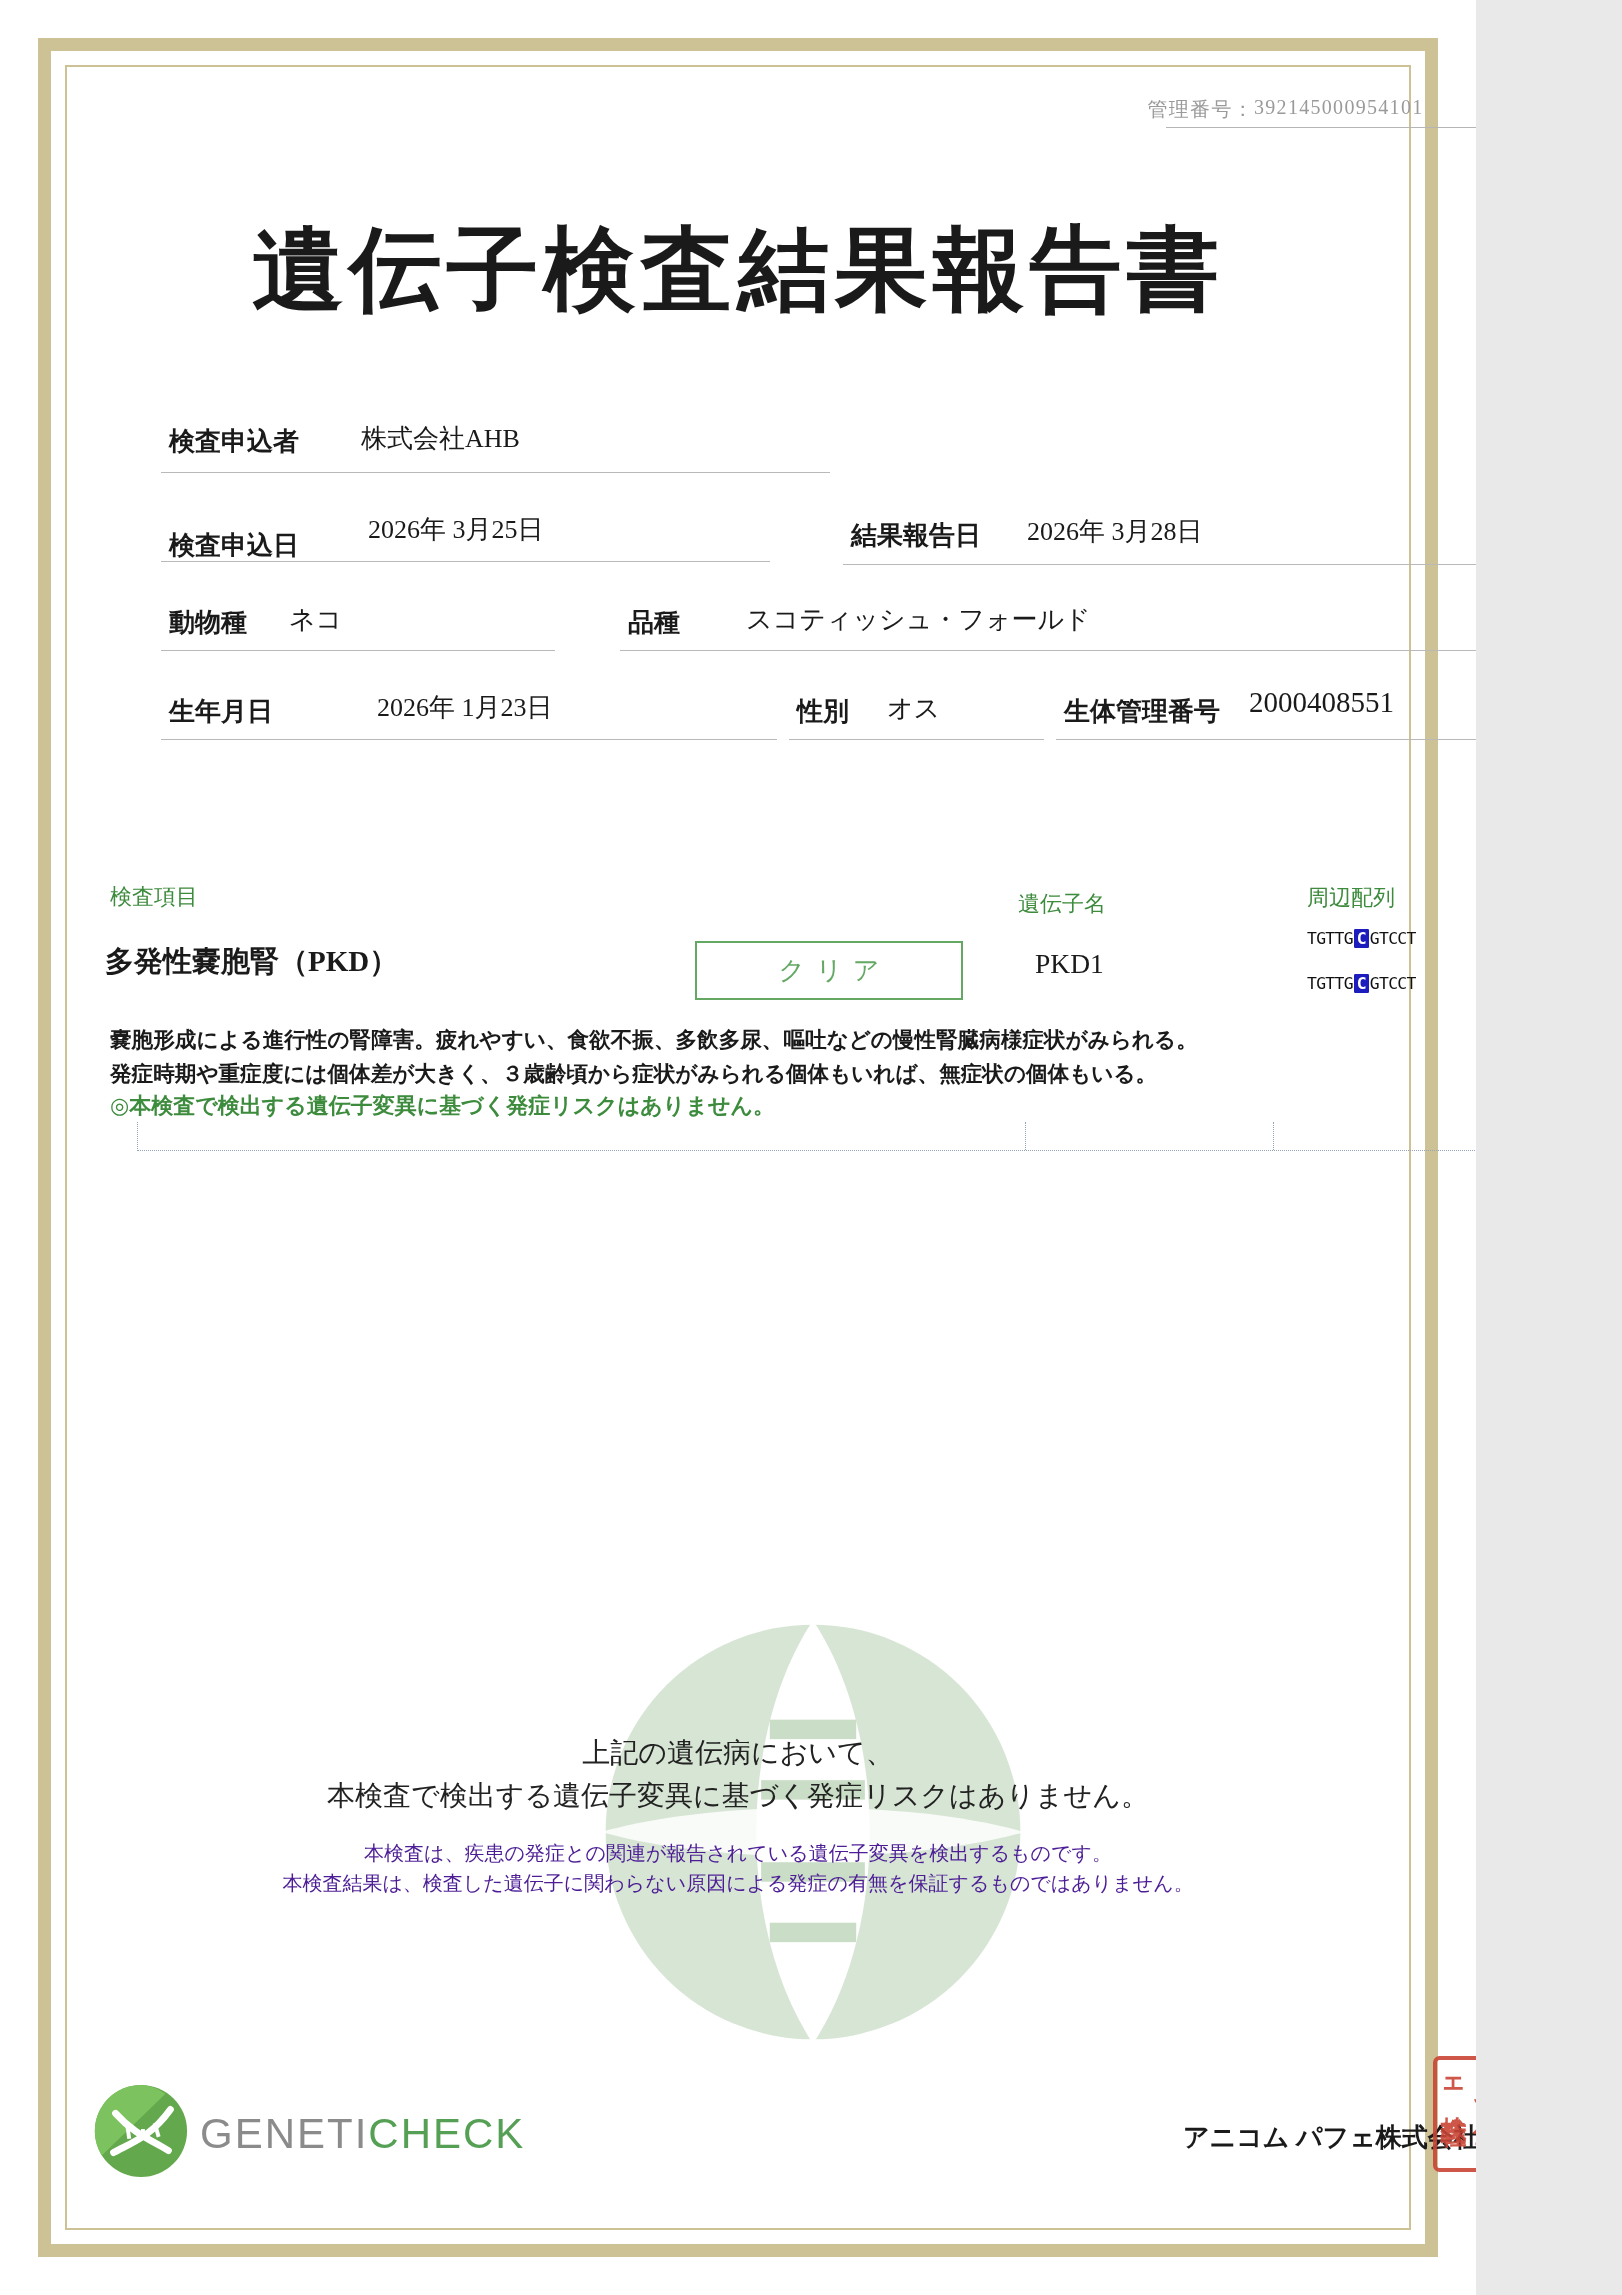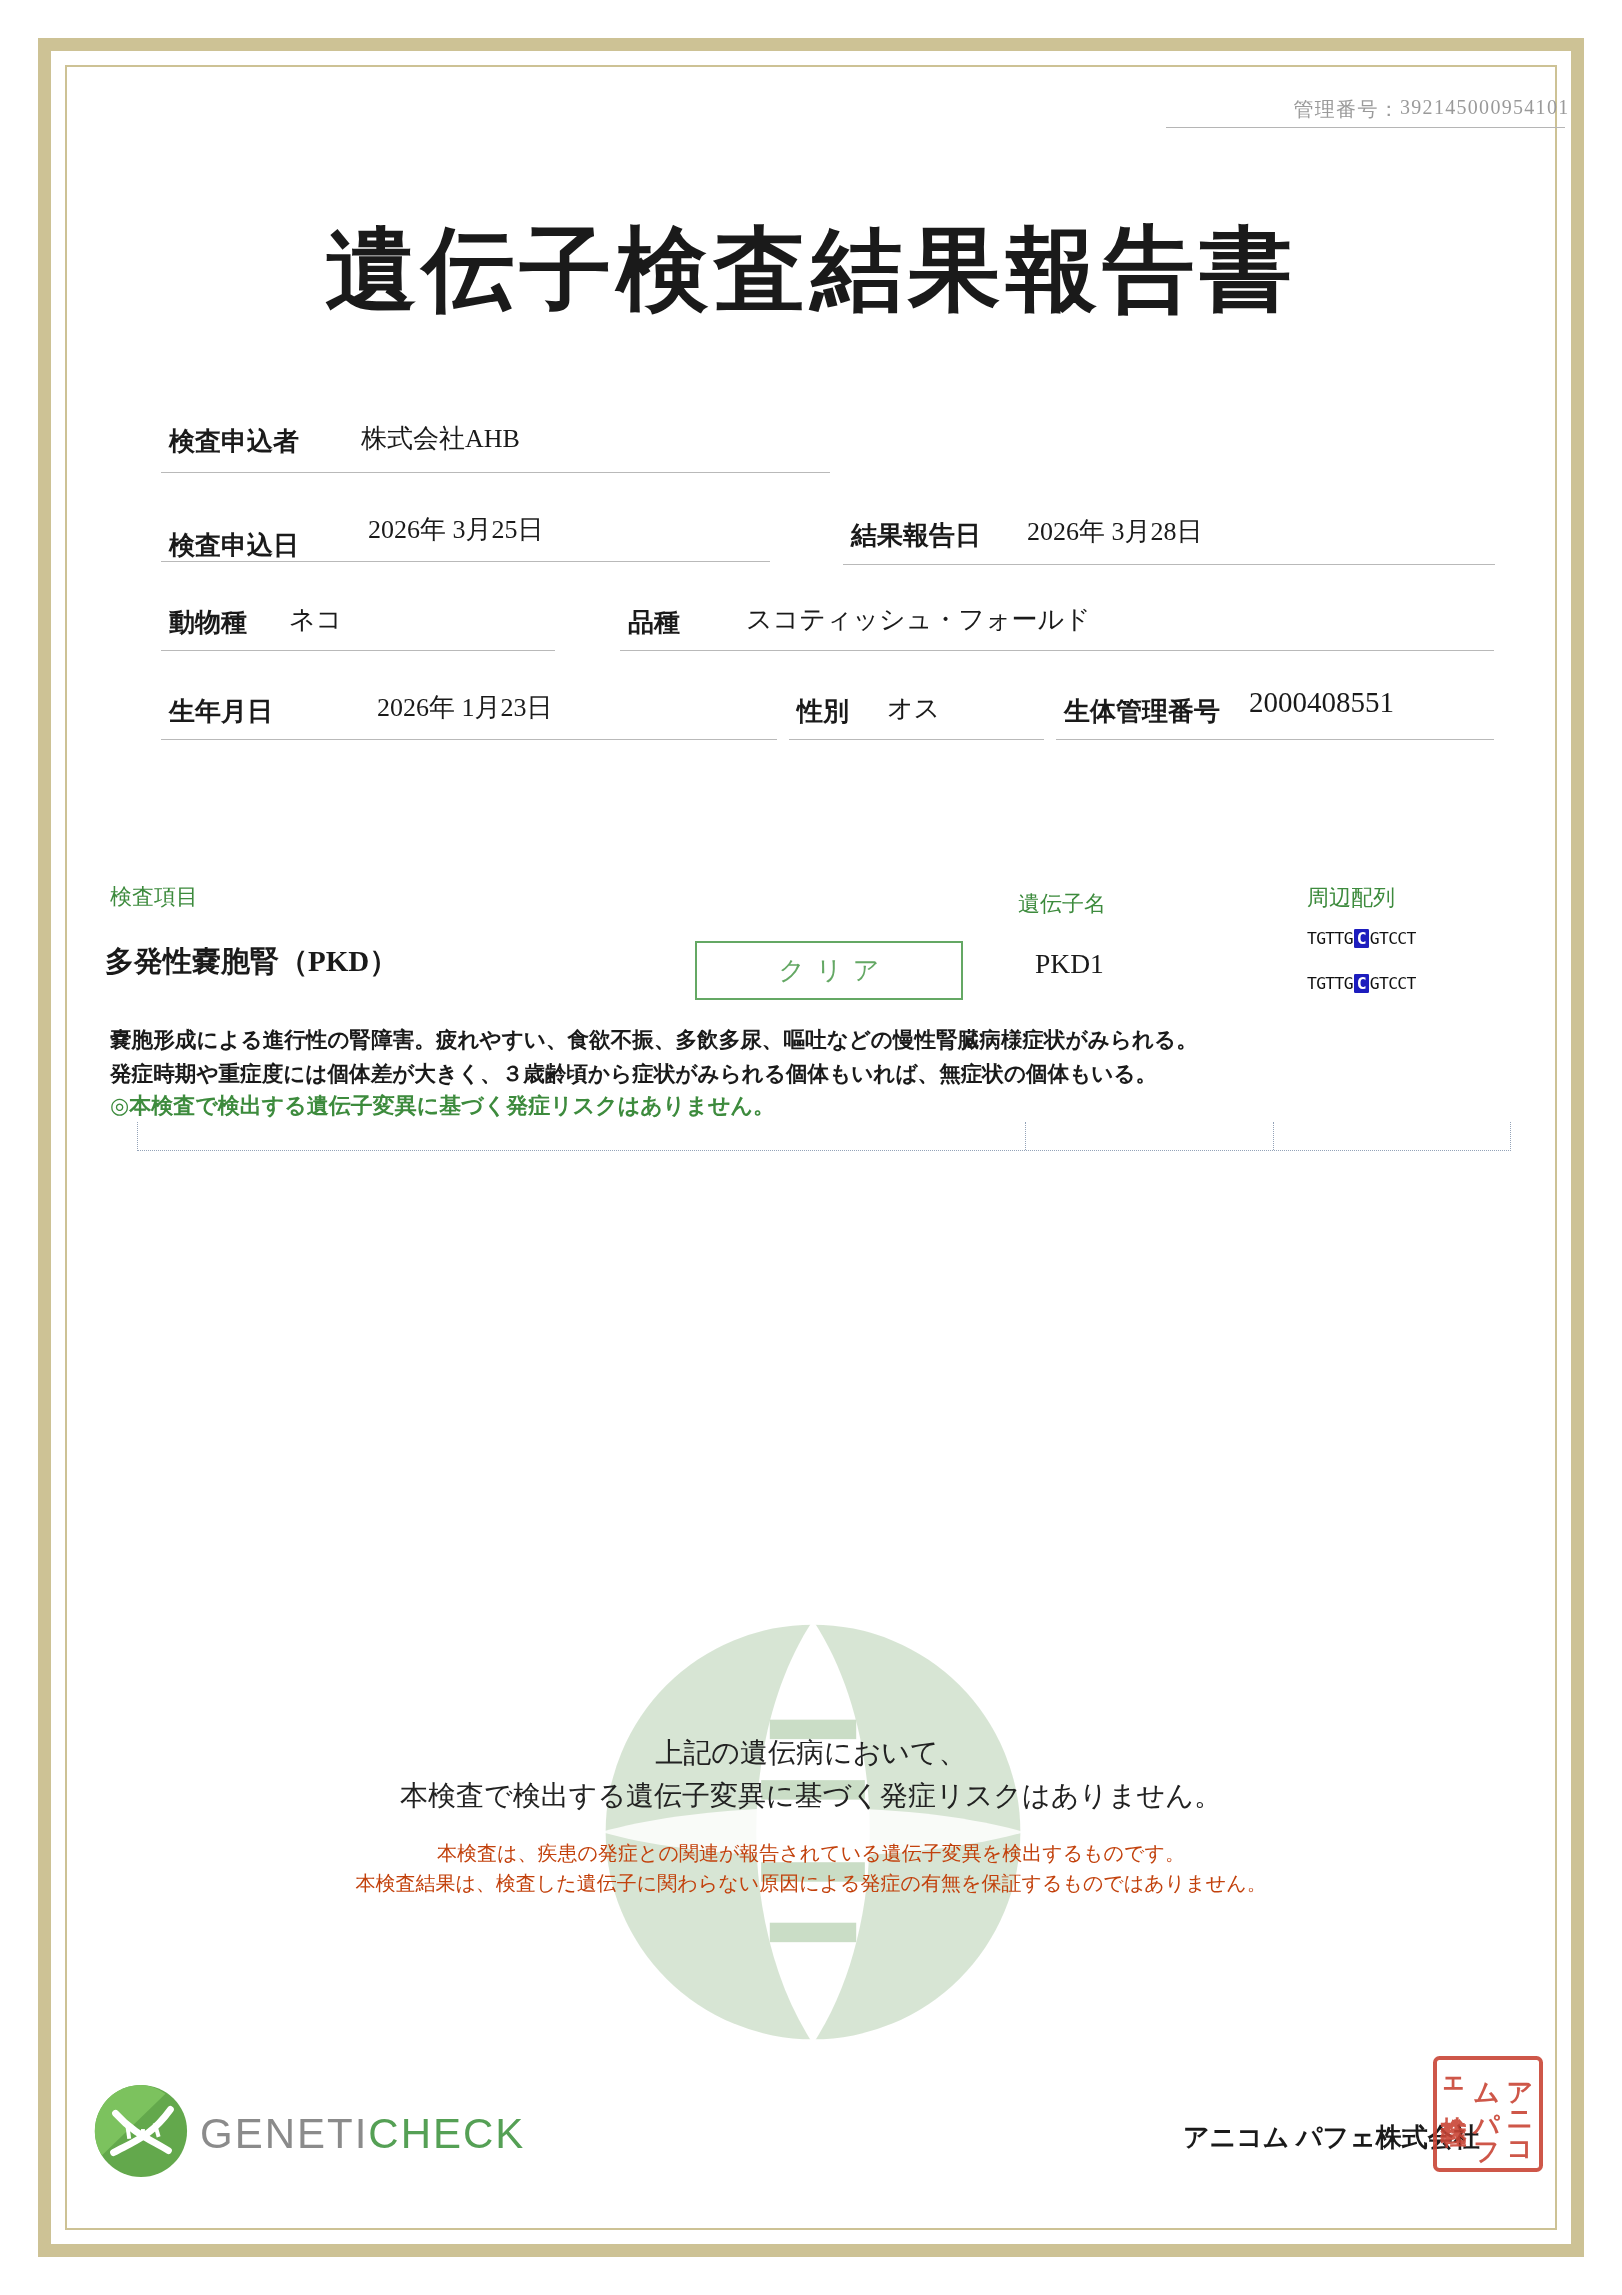--- a/index.html
+++ b/index.html
@@ -1,18 +1,18 @@
 <!DOCTYPE html>
 <html style="font-size:10.5px"><head>
 <meta charset="utf-8">
 <style>
   html,body{margin:0;padding:0;background:#e9e9e9;}
   .page{
     position:relative;
-    width:1622px;height:2295px;
+    width:1476px;height:2295px;
     background:#ffffff;
     font-family:"Liberation Serif","DejaVu Serif",serif;
     color:#1a1a1a;
     overflow:hidden;
   }
   .abs{position:absolute;}
   
   .frame-thick{position:absolute;inset:38px;border:13px solid #cdc295;pointer-events:none;}
   .frame-thin{position:absolute;inset:65px;border:2px solid #cdc295;pointer-events:none;}
 
@@ -51,21 +51,21 @@
 
   .dot-row{
     border-left:1.3px dotted #94a3b8;
     border-right:1.3px dotted #94a3b8;
     border-bottom:1.3px dotted #94a3b8;
   }
   .dot-div{border-left:1.3px dotted #94a3b8;position:absolute;top:0;bottom:0;}
 
   .sans{font-family:"Liberation Sans","DejaVu Sans",sans-serif;}
   .summary-line{width:100%;text-align:center;font-size:28px;color:#222;}
-  .summary-note{width:100%;text-align:center;font-size:20px;color:#c2410c;}
+  .summary-note{width:100%;text-align:center;font-size:20px;color:#4c1d95;}
 
   .brand-text{font-size:42px;letter-spacing:2px;font-family:"Liberation Sans","DejaVu Sans",sans-serif;font-weight:500;white-space:nowrap;}
   .brand-gray{color:#8b8b8b;}
   .brand-green{color:#55a055;text-align:right;}
 
   .company{font-size:26px;font-weight:bold;white-space:nowrap;}
 
   .stamp{
     width:110px;height:116px;
     border:4.6px solid #c94536;border-radius:6.5px;

